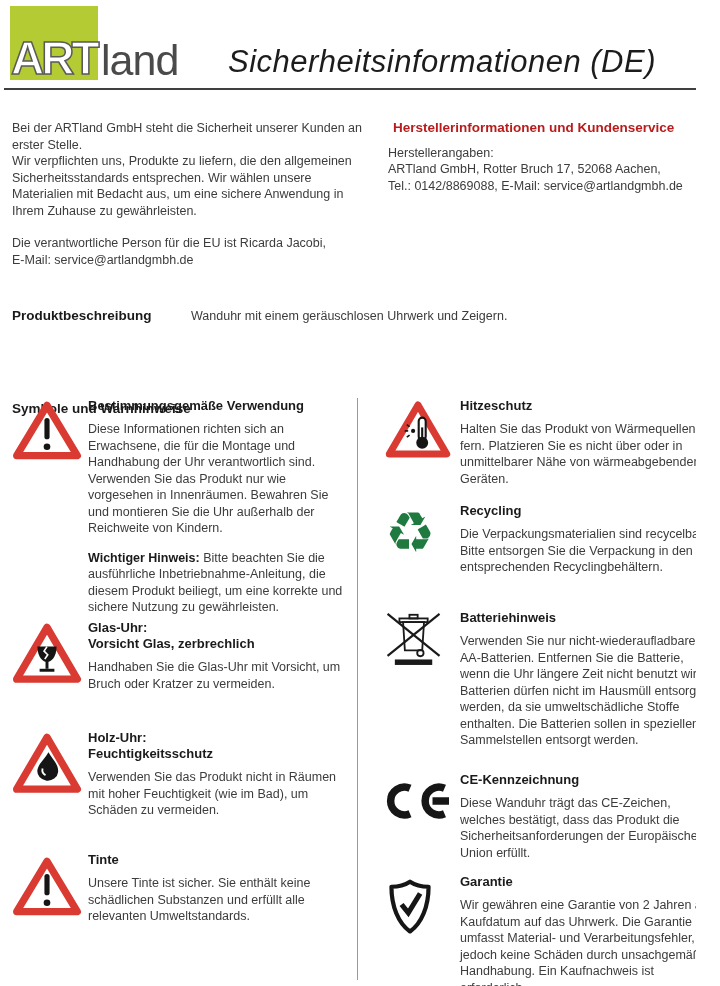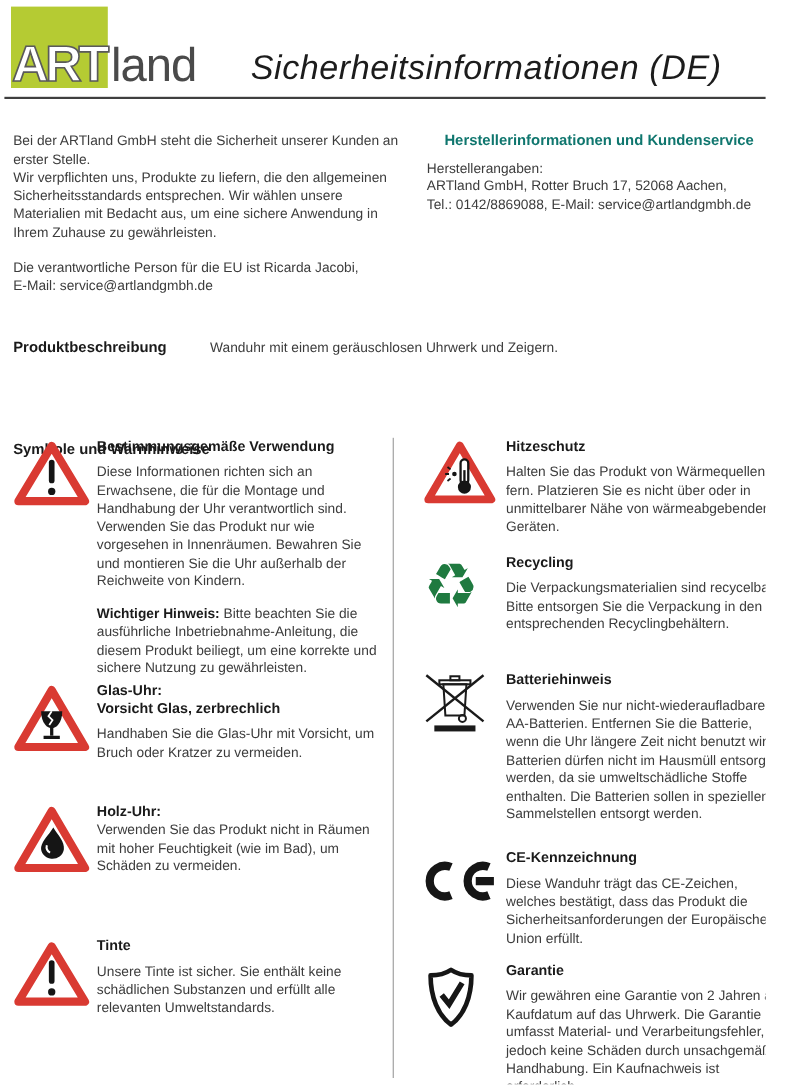--- a/index.html
+++ b/index.html
@@ -19,21 +19,21 @@
   .doc-title {
     position:absolute; left:228px; top:46px; font-family:Liberation Sans, sans-serif;
     font-style:italic; font-size:31px; color:#1c1c1c; line-height:1; letter-spacing:0.5px;
   }
   .header-rule { position:absolute; left:4px; top:88px; width:712px; height:2px; background:#3f3f3f; }
   
   .intro { position:absolute; left:12px; top:120px; width:352px; font-size:12.5px; line-height:16.5px; }
   .intro p { margin:0; }
   .intro p.gap { margin-top:16px; }
   .manufacturer { position:absolute; left:388px; top:120px; width:325px; font-size:12.5px; line-height:16.5px; }
-  .manufacturer h3 { font-size:13.5px; color:#0f766e; margin:0 0 8px 16px; }
+  .manufacturer h3 { font-size:13.5px; color:#b91c1c; margin:0 0 8px 5px; }
   .manufacturer p { margin:0; }
   
   .product-label { position:absolute; left:12px; top:308px; font-size:13.5px; font-weight:bold; color:#1a1a1a; }
   .product-desc  { position:absolute; left:191px; top:309px; font-size:12.5px; }
   
   .symbols-header { position:absolute; left:12px; top:369px; font-size:13.5px; font-weight:bold; color:#1a1a1a;margin-top:32px; }
   .col-divider { position:absolute; left:357px; top:398px; width:1px; height:582px; background:#9a9a9a; }
   .witem { position:absolute; display:flex; }
   .witem .icon-cell { flex:0 0 78px; }
   .witem.right .icon-cell { flex:0 0 77px; }
@@ -121,20 +121,21 @@
   <div class="witem" id="item-l2">
     <div class="icon-cell">
       <svg width="74" height="68" viewBox="0 0 100 92">
         <path d="M50 10 L91 80 H9 Z" fill="#ffffff" stroke="#d93a32" stroke-width="10" stroke-linejoin="round"></path>
         <path d="M52 30 c6 10 14 17 13 27 a14 13 0 1 1 -28 -3 c2 -9 9 -14 15 -24 z" fill="#151515"></path>
         <path d="M44 52 a8 8 0 0 0 4 9" stroke="#ffffff" stroke-width="2.5" fill="none"></path>
       </svg>
     </div>
     <div class="text-cell">
       <div class="wtitle tight">Holz-Uhr:</div>
+      <div class="wtitle">Feuchtigkeitsschutz</div>
       <p class="wbody">Verwenden Sie das Produkt nicht in Räumen mit hoher Feuchtigkeit (wie im Bad), um Schäden zu vermeiden.</p>
     </div>
   </div>
 
   <div class="witem" id="item-l3">
     <div class="icon-cell">
       <svg width="74" height="65" viewBox="0 0 100 88">
         <path d="M50 10 L91 78 H9 Z" fill="#ffffff" stroke="#d93a32" stroke-width="10" stroke-linejoin="round"></path>
         <rect x="46.5" y="27" width="7" height="29" rx="3.5" fill="#151515"></rect>
         <circle cx="50" cy="66" r="4.5" fill="#151515"></circle>

